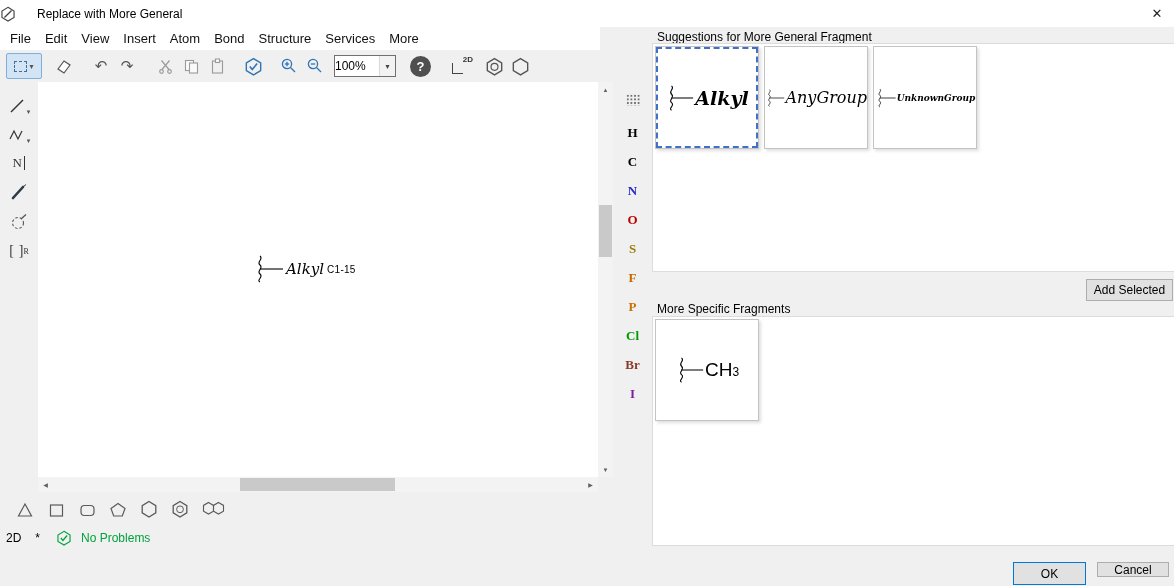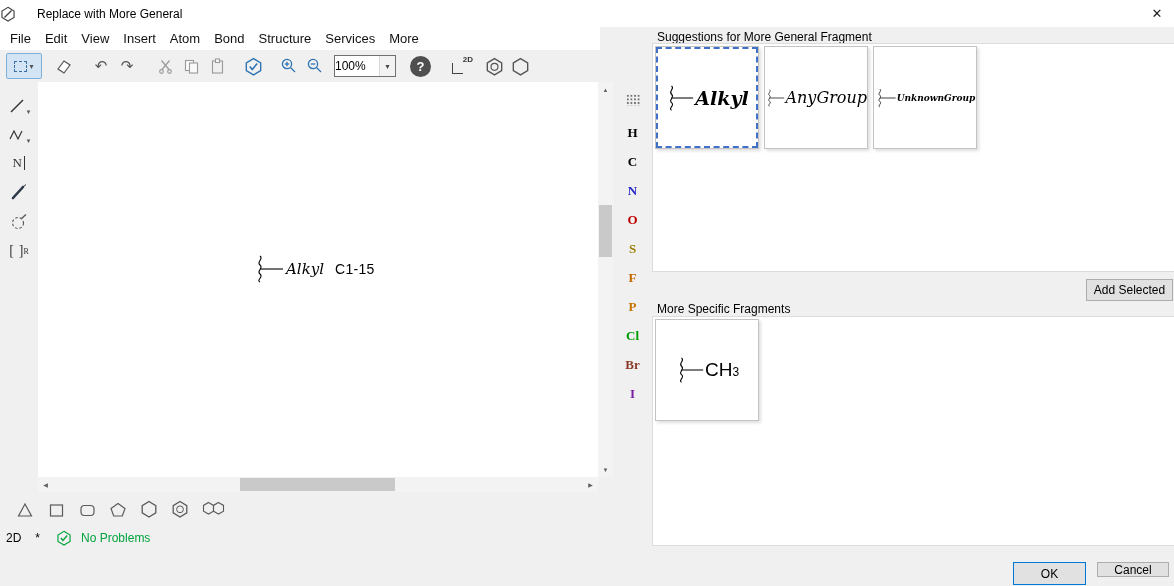--- a/index.html
+++ b/index.html
@@ -31,21 +31,21 @@
   
   .ptool{position:absolute;left:2px;width:34px;height:26px;display:flex;align-items:center;justify-content:center;color:#333}
   .ptool .caret{font-size:7px;color:#555;margin-left:1px;align-self:flex-end;margin-bottom:3px}
   .cursor-bar{display:inline-block;width:1.5px;height:14px;background:#333;margin-left:2px}
   .serif{font-family:"Liberation Serif","DejaVu Serif",serif}
 
   
   .canvas{position:absolute;left:38px;top:82px;width:560px;height:395px;background:#fff}
   .fragment{position:absolute;left:215px;top:173px;display:flex;align-items:center;color:#000}
   .fragment .lbl{font-family:"DejaVu Serif",serif;font-style:italic;font-size:15px;margin-left:1px}
-  .fragment .rng{font-size:14px;margin-left:11px;letter-spacing:.3px}
+  .fragment .rng{font-size:10px;margin-left:3px;letter-spacing:.3px}
 
   
   .vscroll{position:absolute;left:598px;top:82px;width:15px;height:395px;background:#f3f3f3}
   .varr{position:absolute;left:0;width:15px;height:15px;display:flex;align-items:center;justify-content:center;font-size:6px;color:#606060;background:#f3f3f3}
   .vthumb{position:absolute;left:1px;top:123px;width:13px;height:52px;background:#c9c9c9}
   .hscroll{position:absolute;left:38px;top:477px;width:560px;height:15px;background:#f3f3f3}
   .harr{position:absolute;top:0;width:15px;height:15px;display:flex;align-items:center;justify-content:center;font-size:6px;color:#606060;background:#f3f3f3}
   .hthumb{position:absolute;left:202px;top:1px;width:155px;height:13px;background:#c9c9c9}
 
   

